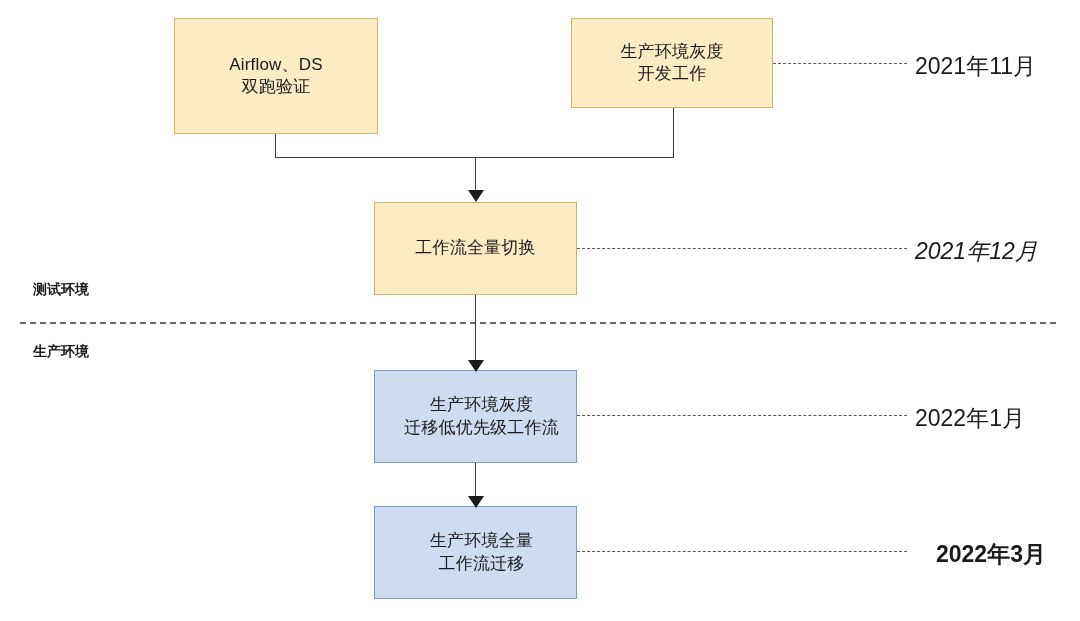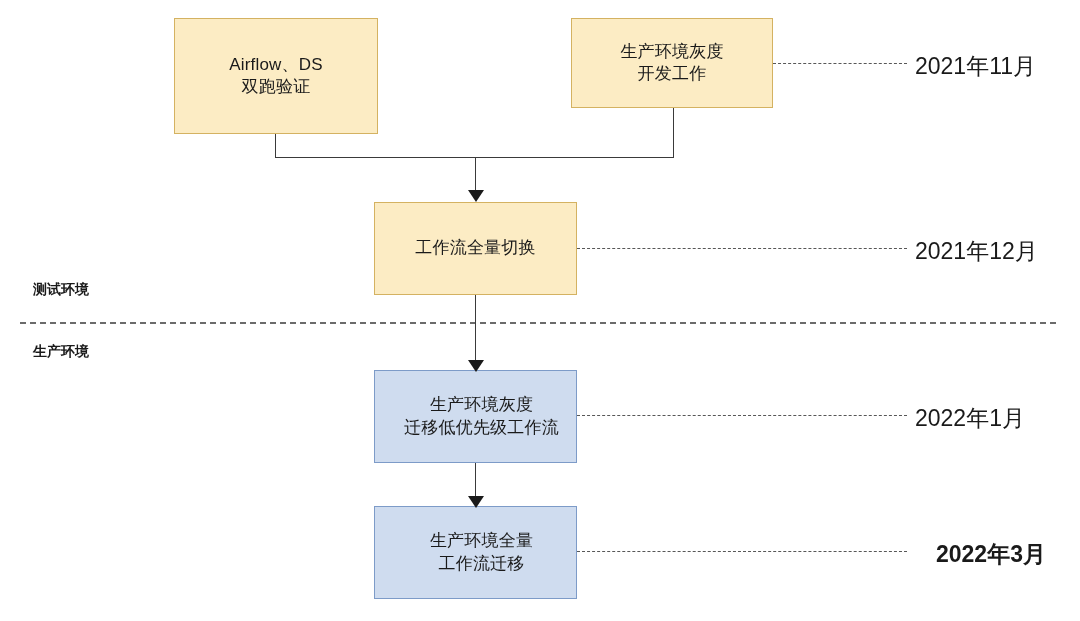--- a/index.html
+++ b/index.html
@@ -131,21 +131,21 @@
   <div class="vline" style="left:475px; top:463px; height:44px;"></div>
   <div class="arrowhead" style="left:468px; top:496px;"></div>
 
   <div class="node blue" style="left:374px; top:506px; width:203px; height:93px;">生产环境全量
 工作流迁移</div>
 
   <div class="leader" style="left:773px; top:63px; width:134px;"></div>
   <div class="date-label" style="left:915px; top:51px;">2021年11月</div>
 
   <div class="leader" style="left:577px; top:248px; width:330px;"></div>
-  <div class="date-label" style="left:915px; top:236px;">2021年12月</div>
+  <div class="date-label" style="left:915px; top:236px;font-style:italic;">2021年12月</div>
 
   <div class="leader" style="left:577px; top:415px; width:330px;"></div>
   <div class="date-label" style="left:915px; top:403px;">2022年1月</div>
 
   <div class="leader" style="left:577px; top:551px; width:330px;"></div>
   <div class="date-label" style="left:936px; top:539px;font-weight:bold;">2022年3月</div>
 
 </div>
 
 </body></html>

